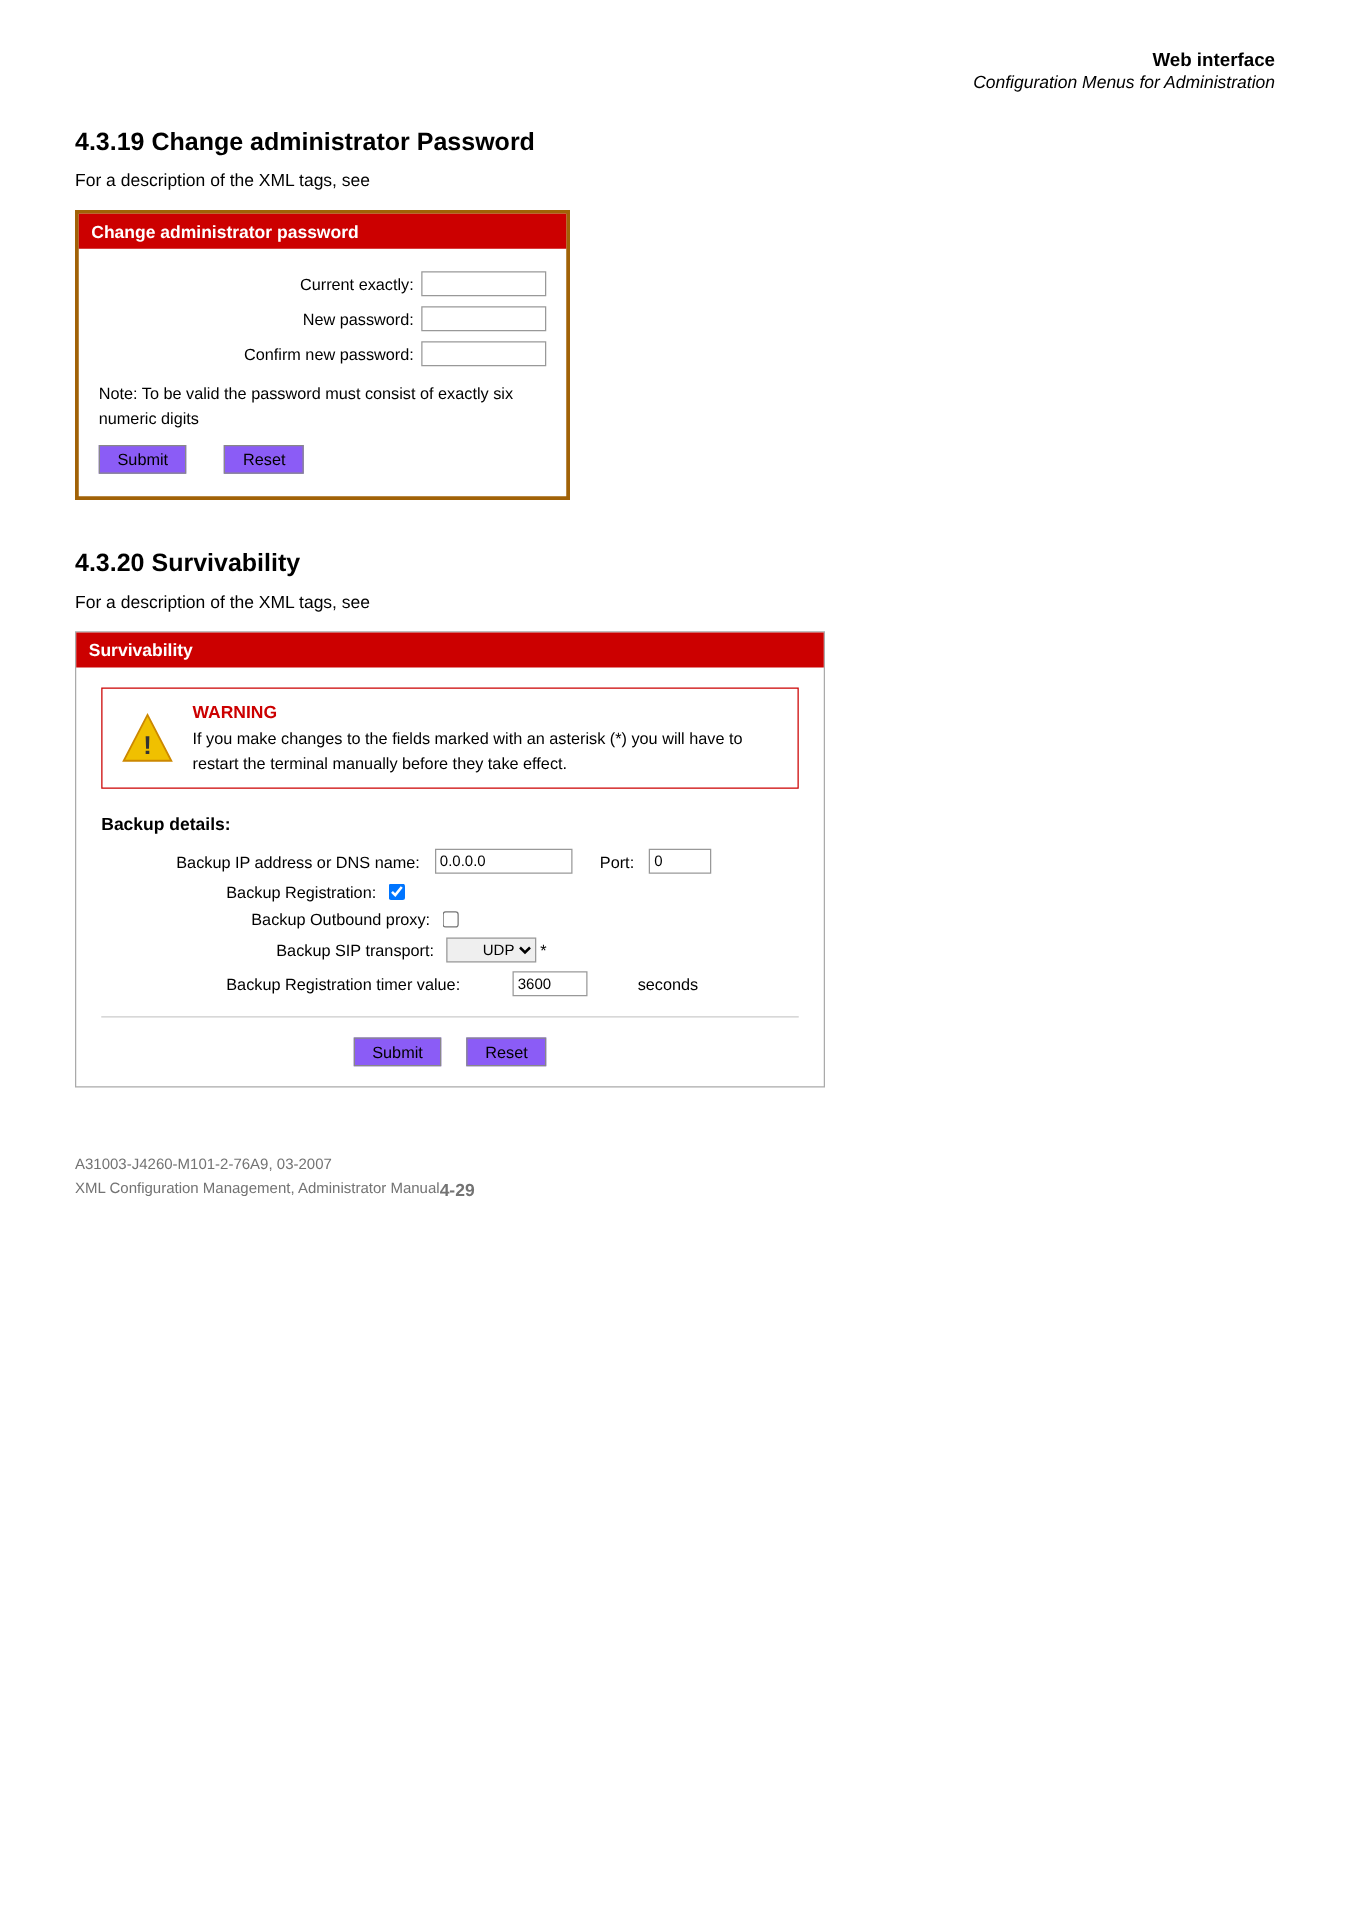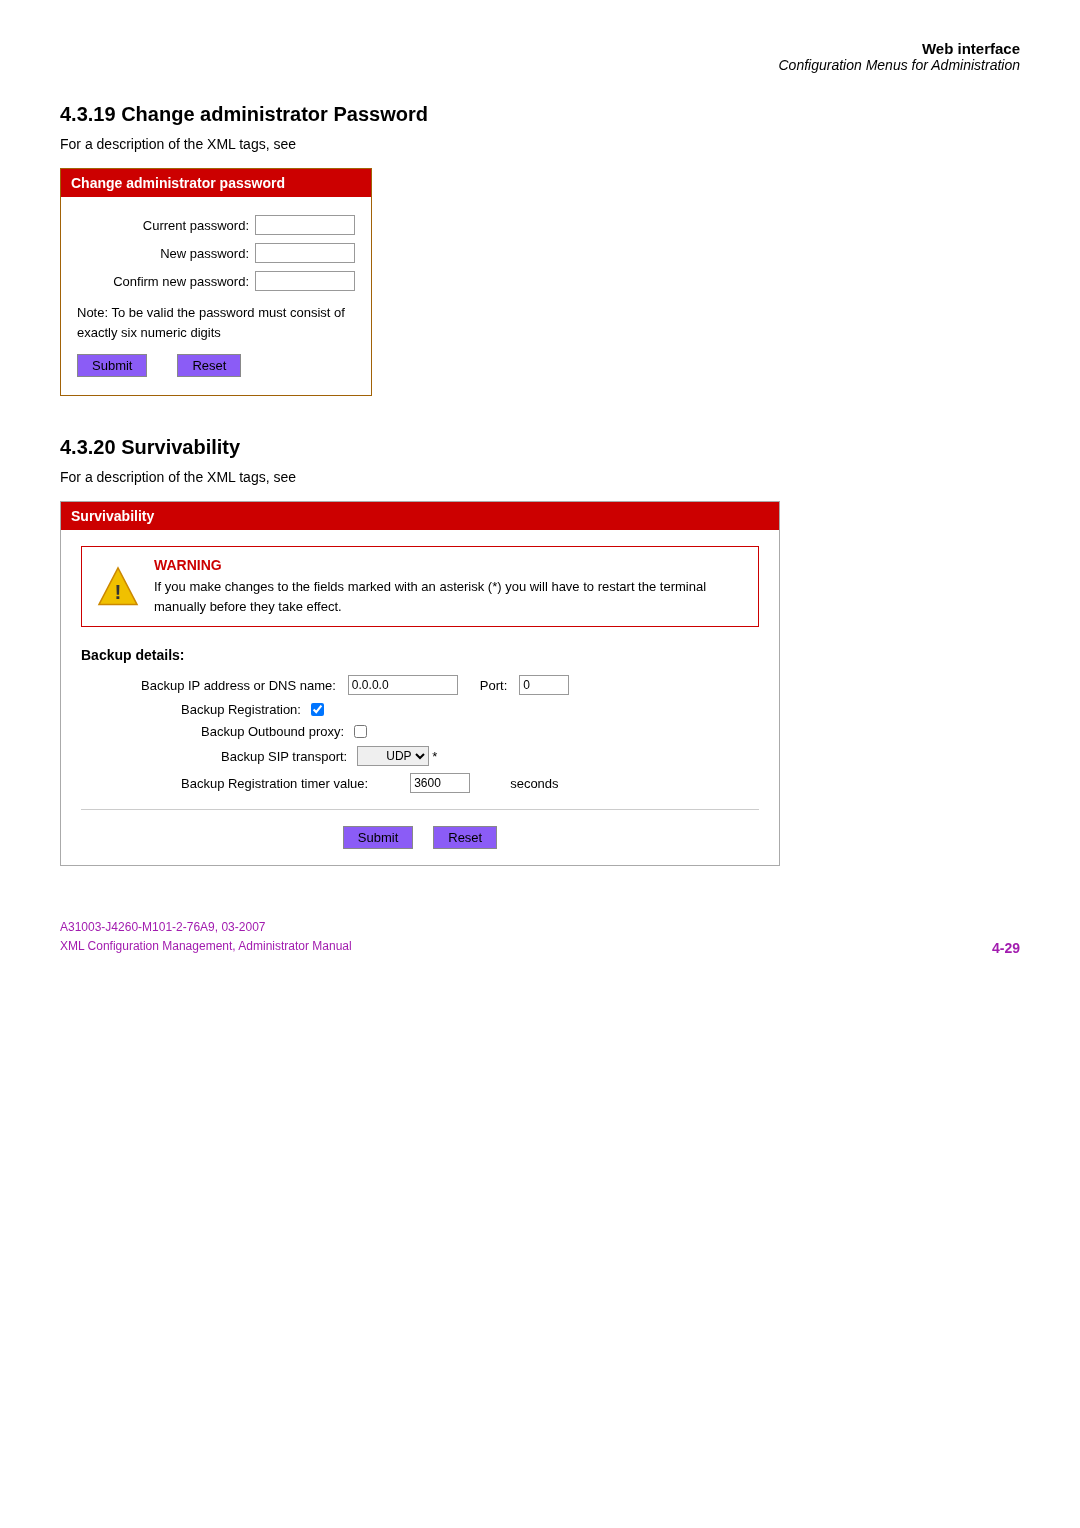--- a/index.html
+++ b/index.html
@@ -32,22 +32,22 @@
       margin-bottom: 10px;
       margin-top: 30px;
     }
     .section-desc {
       font-size: 14px;
       margin-bottom: 16px;
     }
 
     
     .panel {
-      border: 1px solid #a16207;
-      width: 312px;
+      border: 3px solid #a16207;
+      width: 396px;
       margin-bottom: 40px;
     }
     .panel-header {
       background: #cc0000;
       color: #fff;
       font-weight: bold;
       font-size: 14px;
       padding: 6px 10px;
     }
     .panel-body {
@@ -93,21 +93,21 @@
       border: 1px solid #888;
       background: #8b5cf6;
       font-size: 13px;
       padding: 3px 14px;
       cursor: pointer;
     }
 
     
     .surv-panel {
       border: 1px solid #aaa;
-      width: 720px;
+      width: 600px;
       margin-bottom: 52px;
     }
     .surv-panel .panel-header {
       background: #cc0000;
       width: 100%;
     }
     .surv-panel .panel-body {
       padding: 16px 20px;
     }
 
@@ -186,23 +186,22 @@
       display: flex;
       justify-content: center;
       gap: 20px;
       margin-top: 10px;
     }
 
     
     .footer {
       margin-top: 40px;
       font-size: 12px;
-      color: #a21caf;
-      display: flex;
-      justify-content: space-between;
+      color: #737373;
+      display: flex;
       align-items: flex-end;
     }
     .footer-left { line-height: 1.6; }
     .footer-right { font-weight: bold; font-size: 14px; }
 
     
   </style>
 </head>
 <body>
 
@@ -213,21 +212,21 @@
 
 <div>
   <div class="section-heading">4.3.19    Change administrator Password</div>
   <div class="section-desc">For a description of the XML tags, see</div>
 
   <div class="panel">
     <div class="panel-header">Change administrator password</div>
     <div class="panel-body">
 
       <div class="form-row">
-        <label>Current password:</label>
+        <label>Current exactly:</label>
         <input type="password" style="">
       </div>
       <div class="form-row">
         <label>New password:</label>
         <input type="password" style="">
       </div>
       <div class="form-row">
         <label>Confirm new password:</label>
         <input type="password" style="">
       </div>

